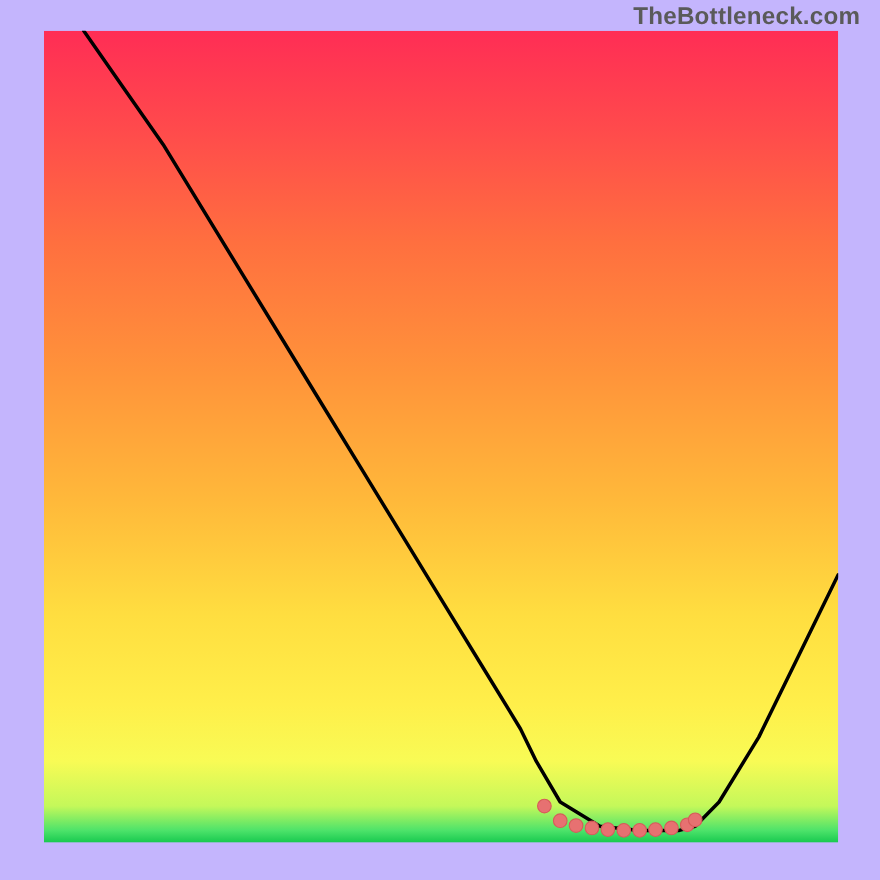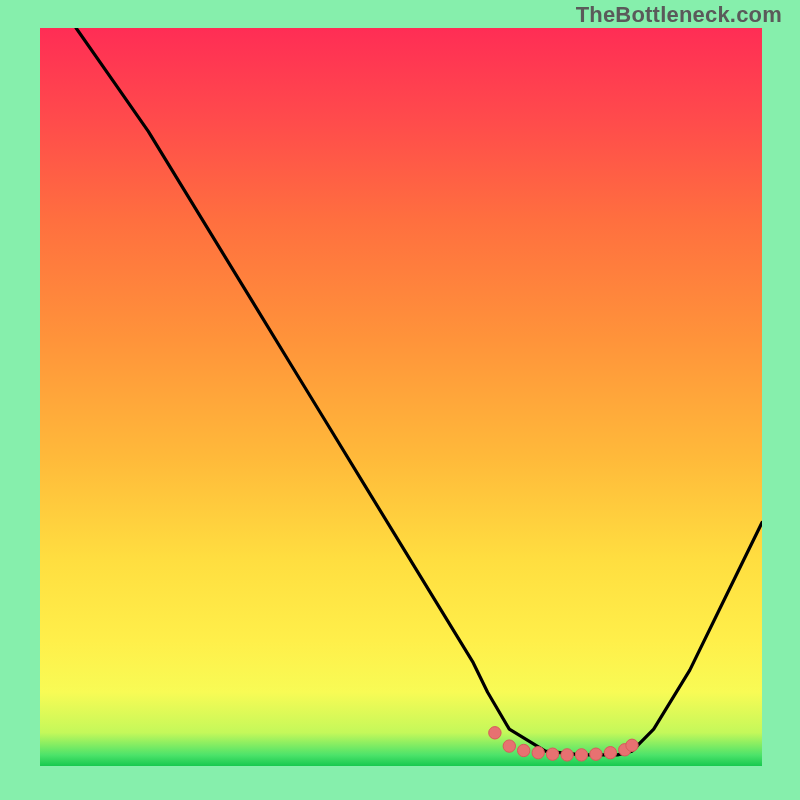--- a/index.html
+++ b/index.html
@@ -8,21 +8,21 @@
     width: 800px;
     height: 800px;
     background: #000000;
     overflow: hidden;
     font-family: Arial, Helvetica, sans-serif;
   }
   .frame {
     position: relative;
     width: 800px;
     height: 800px;
-    background: #86efac;
+    background: #c4b5fd;
   }
   .watermark {
     position: absolute;
     top: 2px;
     right: 18px;
     font-size: 22px;
     font-weight: 600;
     color: #5a5a5a;
     letter-spacing: 0.2px;
     z-index: 5;

